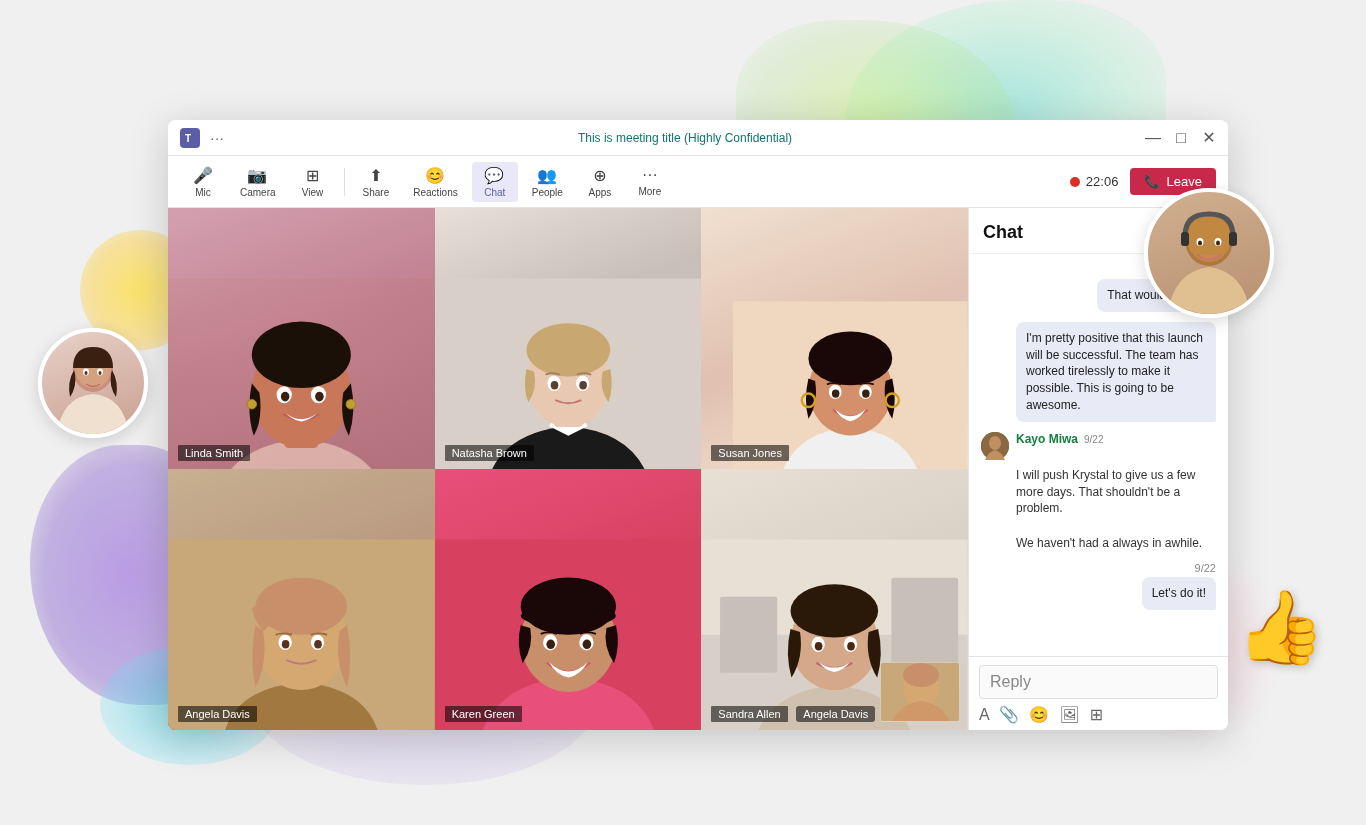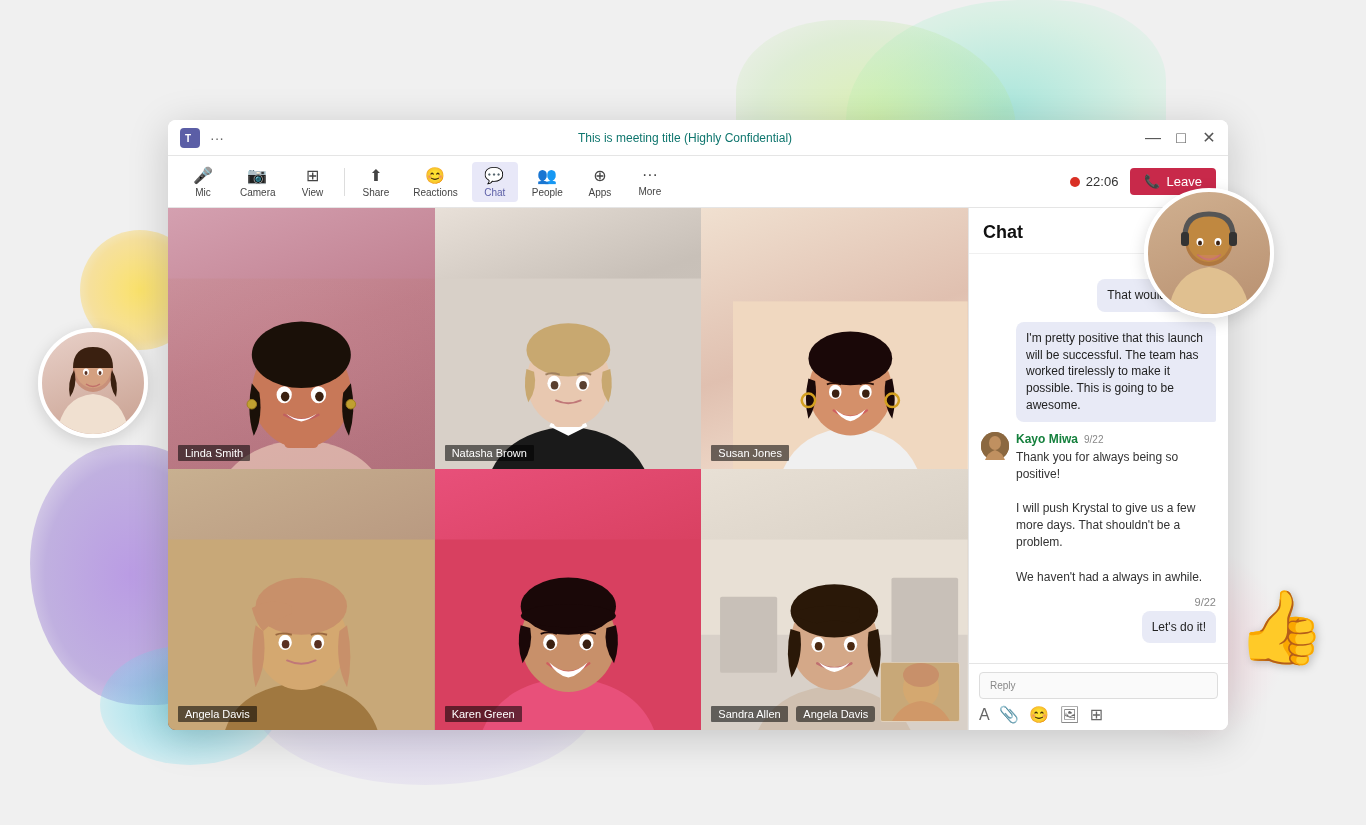--- a/index.html
+++ b/index.html
@@ -347,21 +347,21 @@
 
     
     .chat-input-area {
       border-top: 1px solid #e5e5e5;
       padding: 8px 10px 6px;
     }
     .chat-input-box {
       border: 1px solid #ddd;
       border-radius: 4px;
       padding: 7px 10px;
-      font-size: 10px;
+      font-size: 16px;
       color: #888;
       background: #fafafa;
       margin-bottom: 6px;
     }
     .chat-toolbar-icons {
       display: flex;
       gap: 10px;
       align-items: center;
     }
     .chat-icon {
@@ -741,21 +741,20 @@
               <circle cx="14" cy="14" r="14" fill="#8b6840"></circle>
               <ellipse cx="14" cy="11" rx="6" ry="7" fill="#c09060"></ellipse>
               <path d="M4 28 Q7 20 14 18 Q21 20 24 28Z" fill="#c09060"></path>
             </svg>
           </div>
           <div class="msg-content">
             <div class="msg-sender-row">
               <span class="msg-sender">Kayo Miwa</span>
               <span class="msg-time">9/22</span>
             </div>
-            <div class="msg-text">Thank you for always being so positive!</div>
             <br>
             <div class="msg-text">I will push Krystal to give us a few more days. That shouldn't be a problem.</div>
             <br>
             <div class="msg-text">We haven't had a always in awhile.</div>
           </div>
         </div>
 
         <div class="msg-bubble-right-date-row">
           <span class="msg-date">9/22</span>
           <div class="msg-bubble-right">

